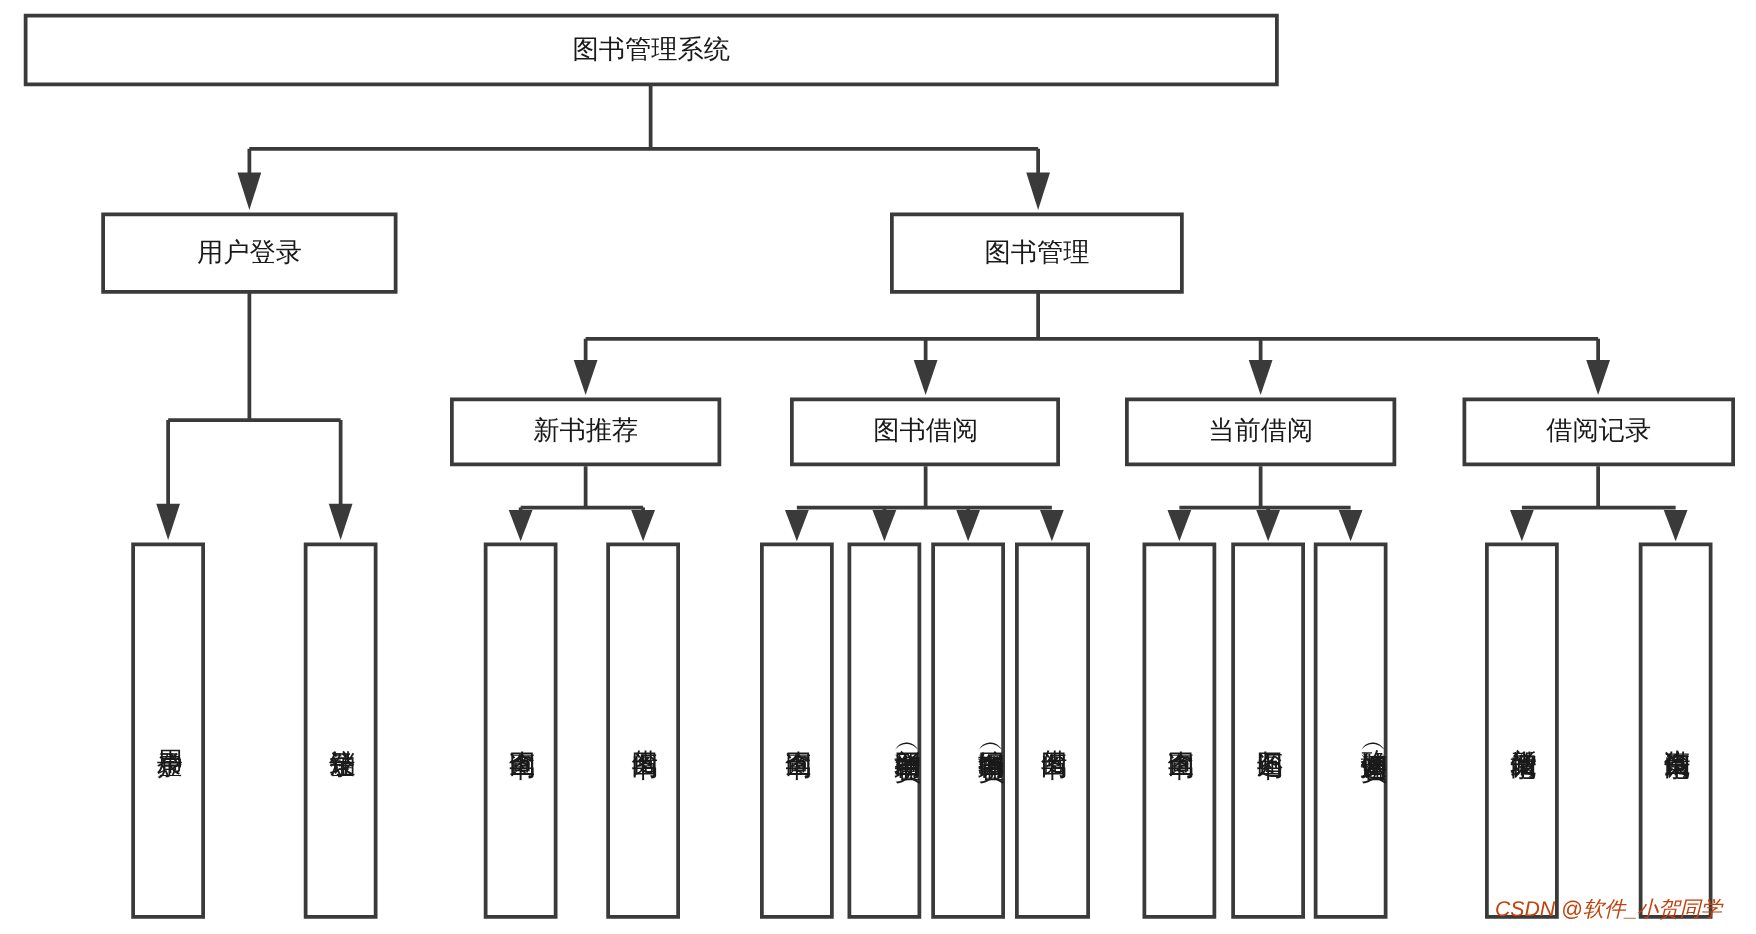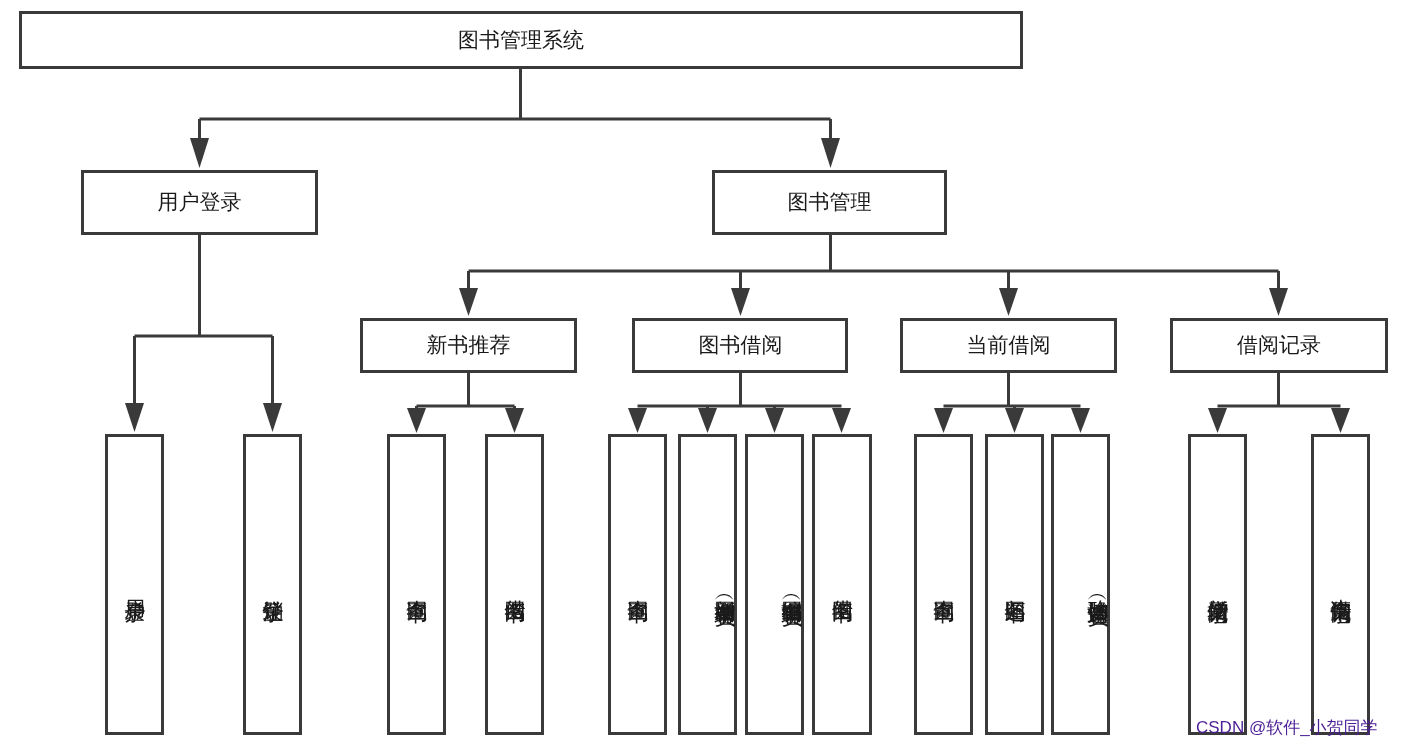--- a/index.html
+++ b/index.html
@@ -58,22 +58,23 @@
     text-orientation: upright;
     letter-spacing: 1px;
     white-space: nowrap;
     text-align: center;
     pointer-events: none;
   }
   .watermark {
     position: absolute;
     font-family: "Liberation Sans", "DejaVu Sans", sans-serif;
     font-size: 17px;
-    color: #4c1d95;
+    color: #c2410c;
     white-space: nowrap;
+    font-style: italic;
   }
 </style>
 </head>
 <body>
 
 <div id="diagram-root">
 
   <svg id="flow" viewBox="0 0 1405 747">
 
     <g>

